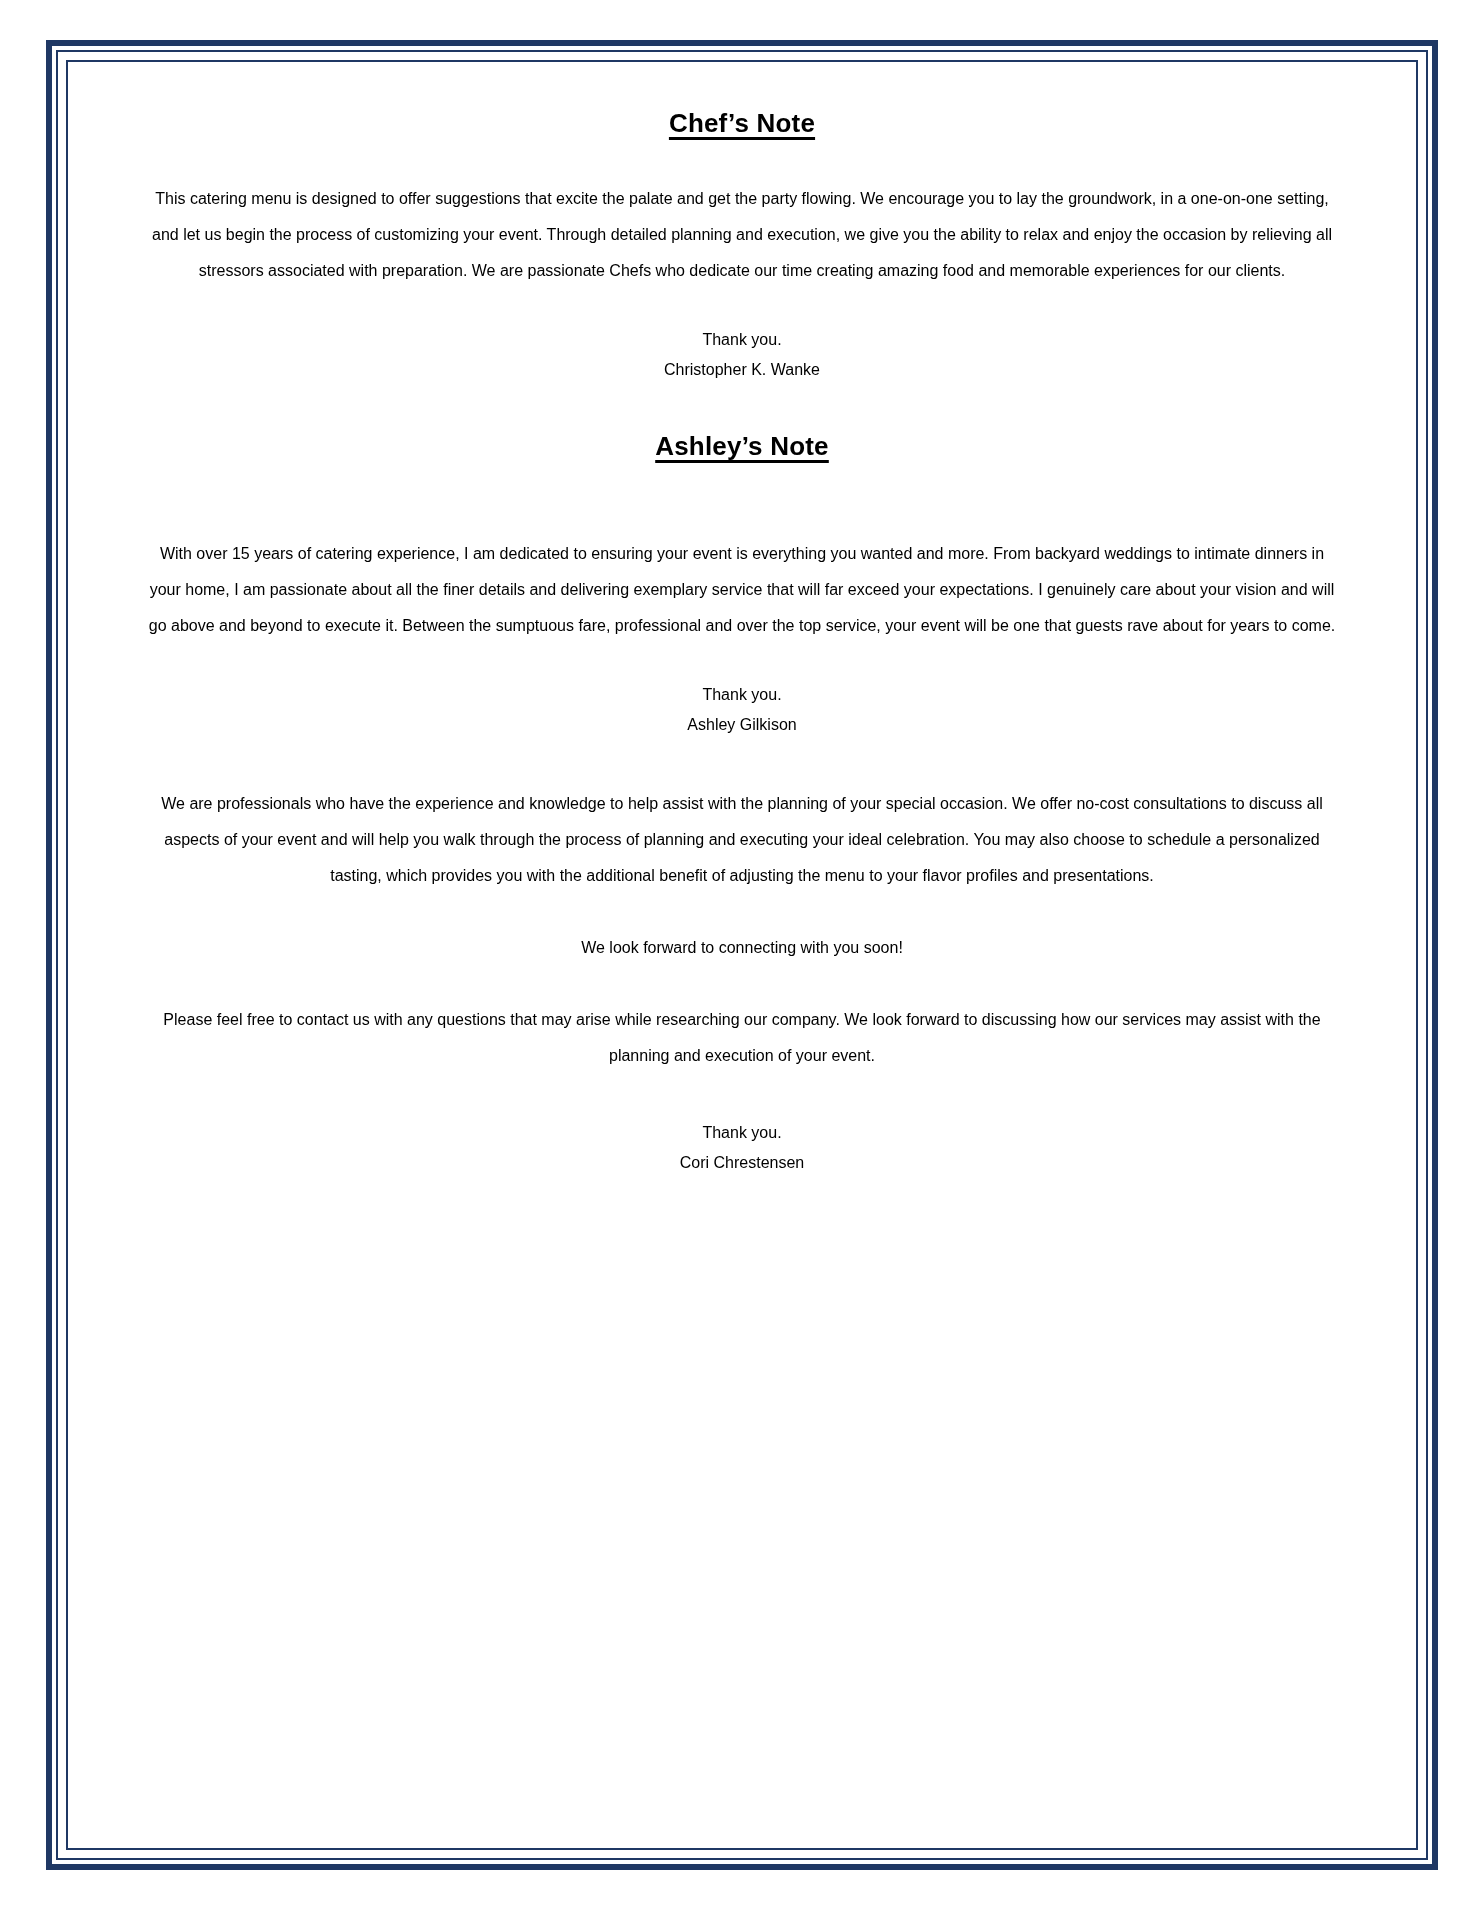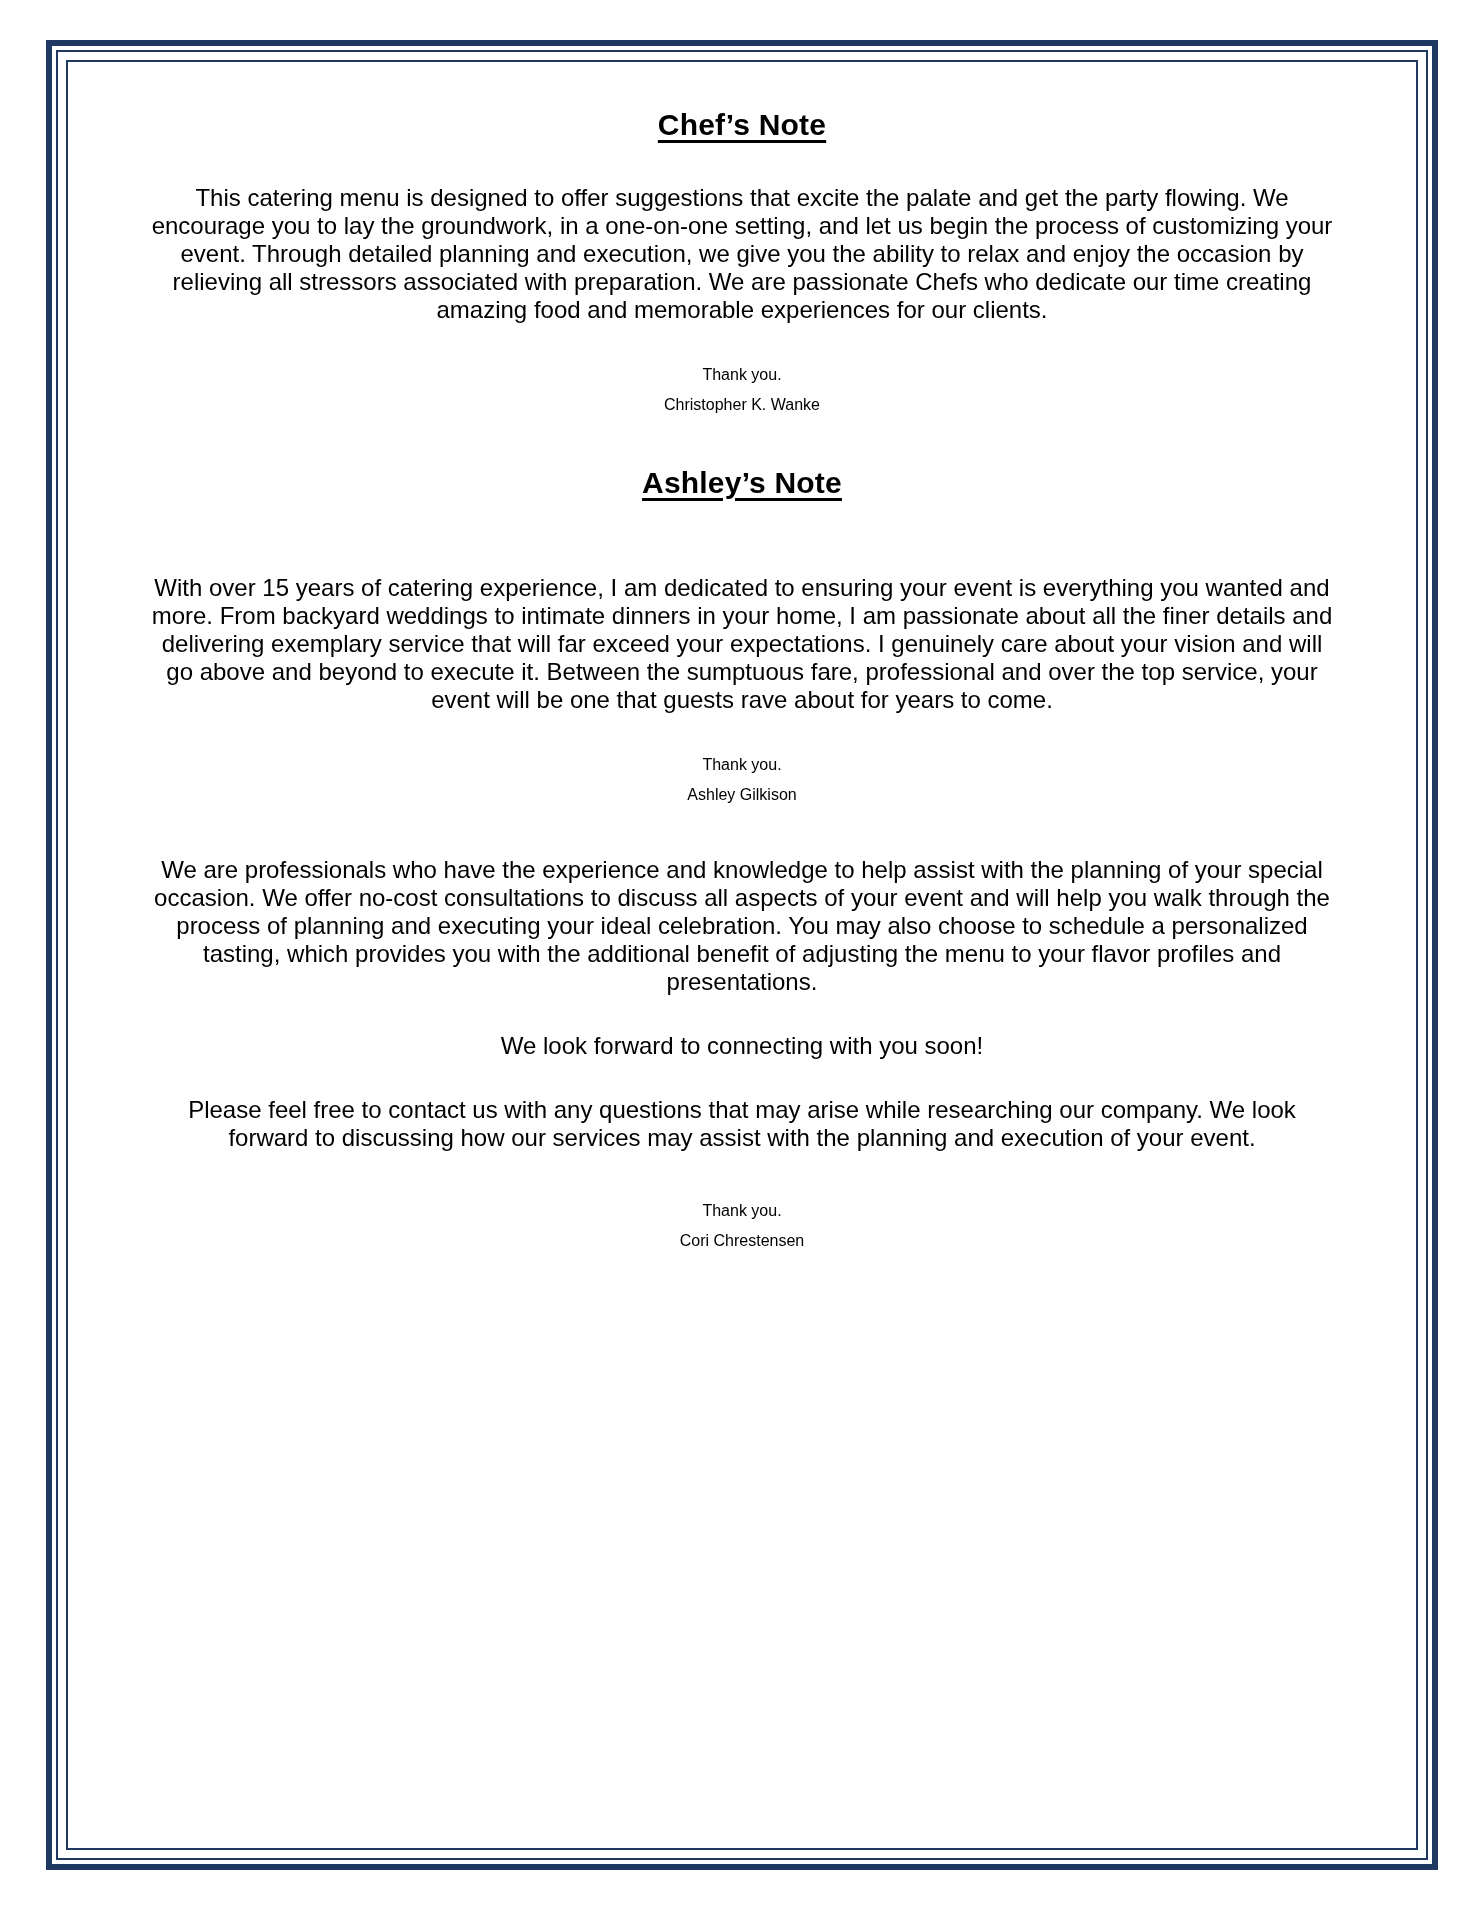--- a/index.html
+++ b/index.html
@@ -41,34 +41,34 @@
     padding: 46px 30px 30px 30px;
     overflow: hidden;
   }
   .content {
     text-align: center;
   }
   .note-section + .note-section {
     margin-top: 46px;
   }
   .section-title {
-    font-size: 30px;
+    font-size: 26px;
     font-weight: bold;
     text-decoration: underline;
     text-decoration-thickness: 2.5px;
     text-underline-offset: 5px;
     margin: 0 0 42px 0;
     letter-spacing: 0.2px;
   }
   .note-section--spaced .section-title {
     margin-bottom: 74px;
   }
   .body-par {
-    font-size: 24px;
-    line-height: 28px;
+    font-size: 16px;
+    line-height: 36px;
     margin: 0 auto 36px auto;
     max-width: 1190px;
   }
   .closing {
     font-size: 16px;
     line-height: 30px;
     margin-top: 0;
   }
   .closing--spaced {
     margin-top: 44px;

